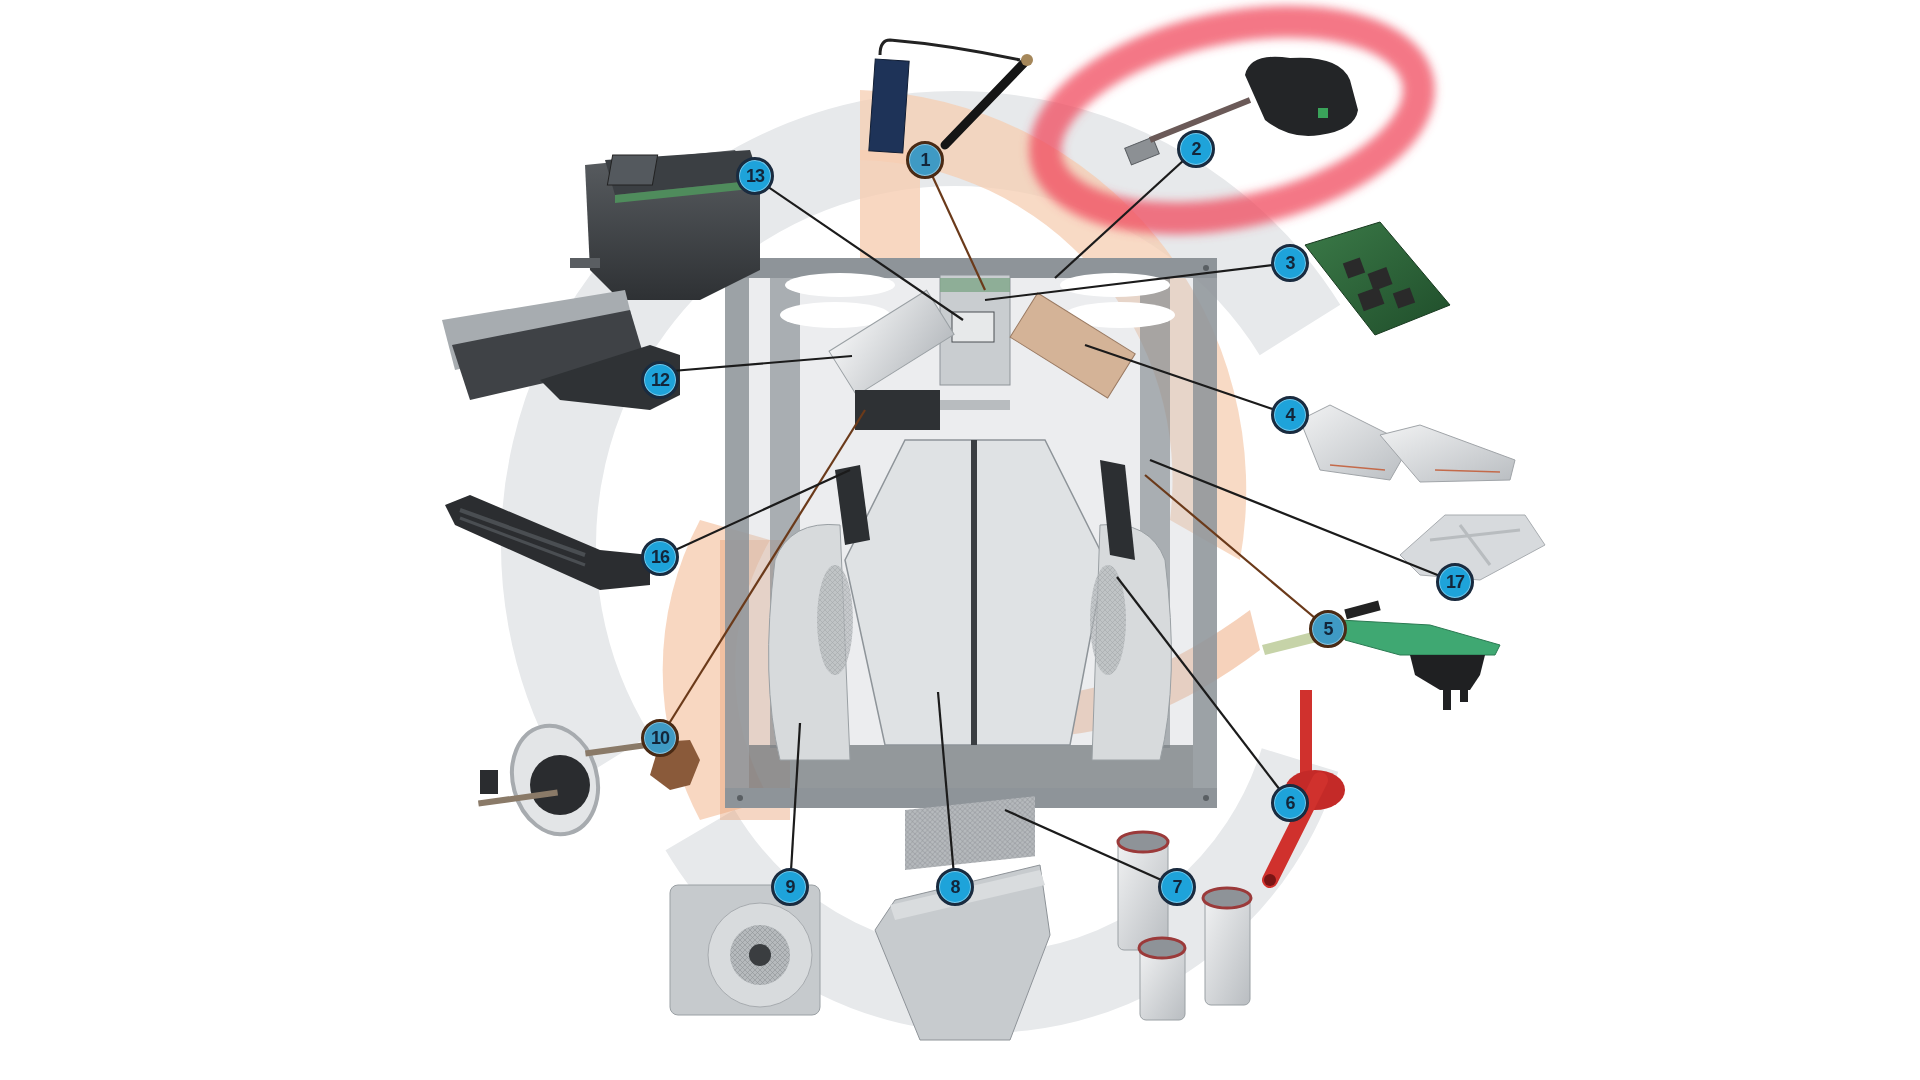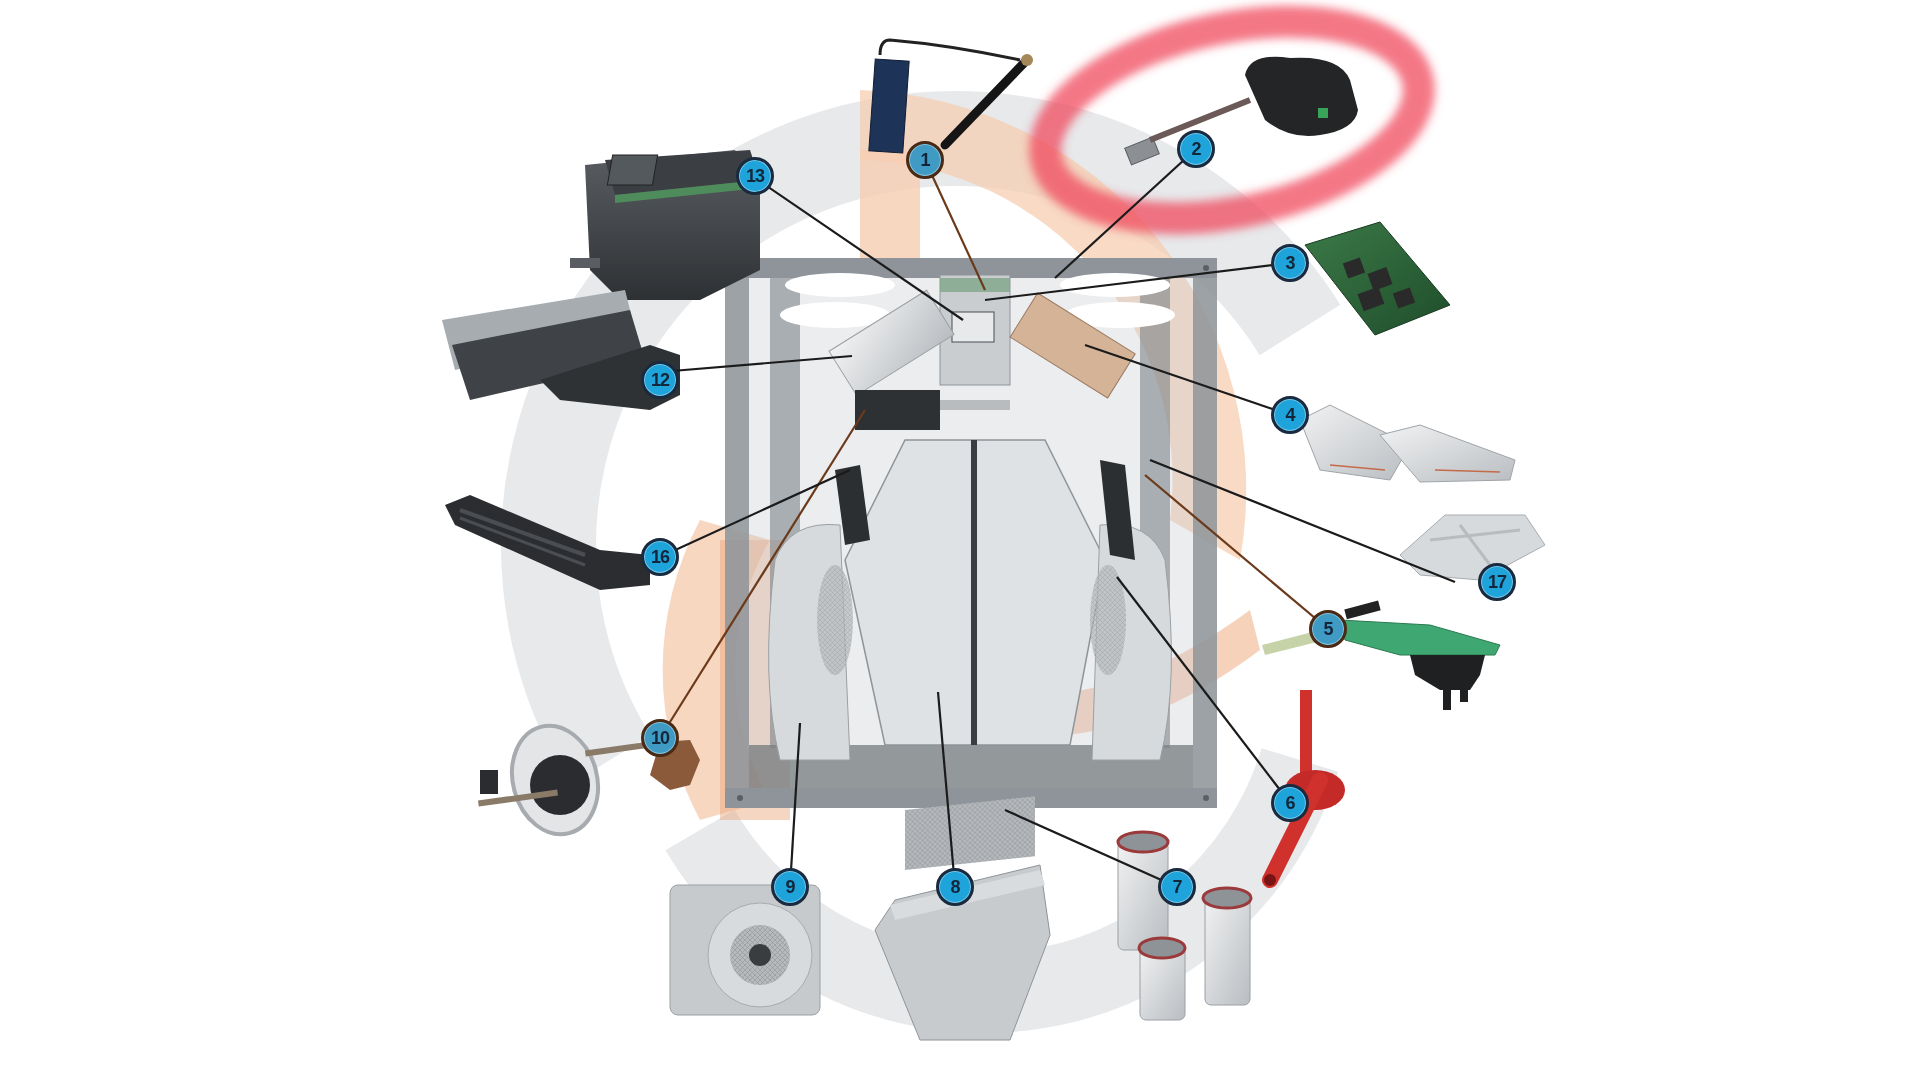--- a/index.html
+++ b/index.html
@@ -252,15 +252,15 @@
   </div>
 <div class="callout" style="left:660px;top:557px;">
     <span>16</span>
   </div>
 <div class="callout" style="left:660px;top:380px;">
     <span>12</span>
   </div>
 <div class="callout" style="left:755px;top:176px;">
     <span>13</span>
   </div>
-<div class="callout" style="left:1497px;top:582px;">
+<div class="callout" style="left:1455px;top:582px;">
     <span>17</span>
   </div>
 
 </body></html>

